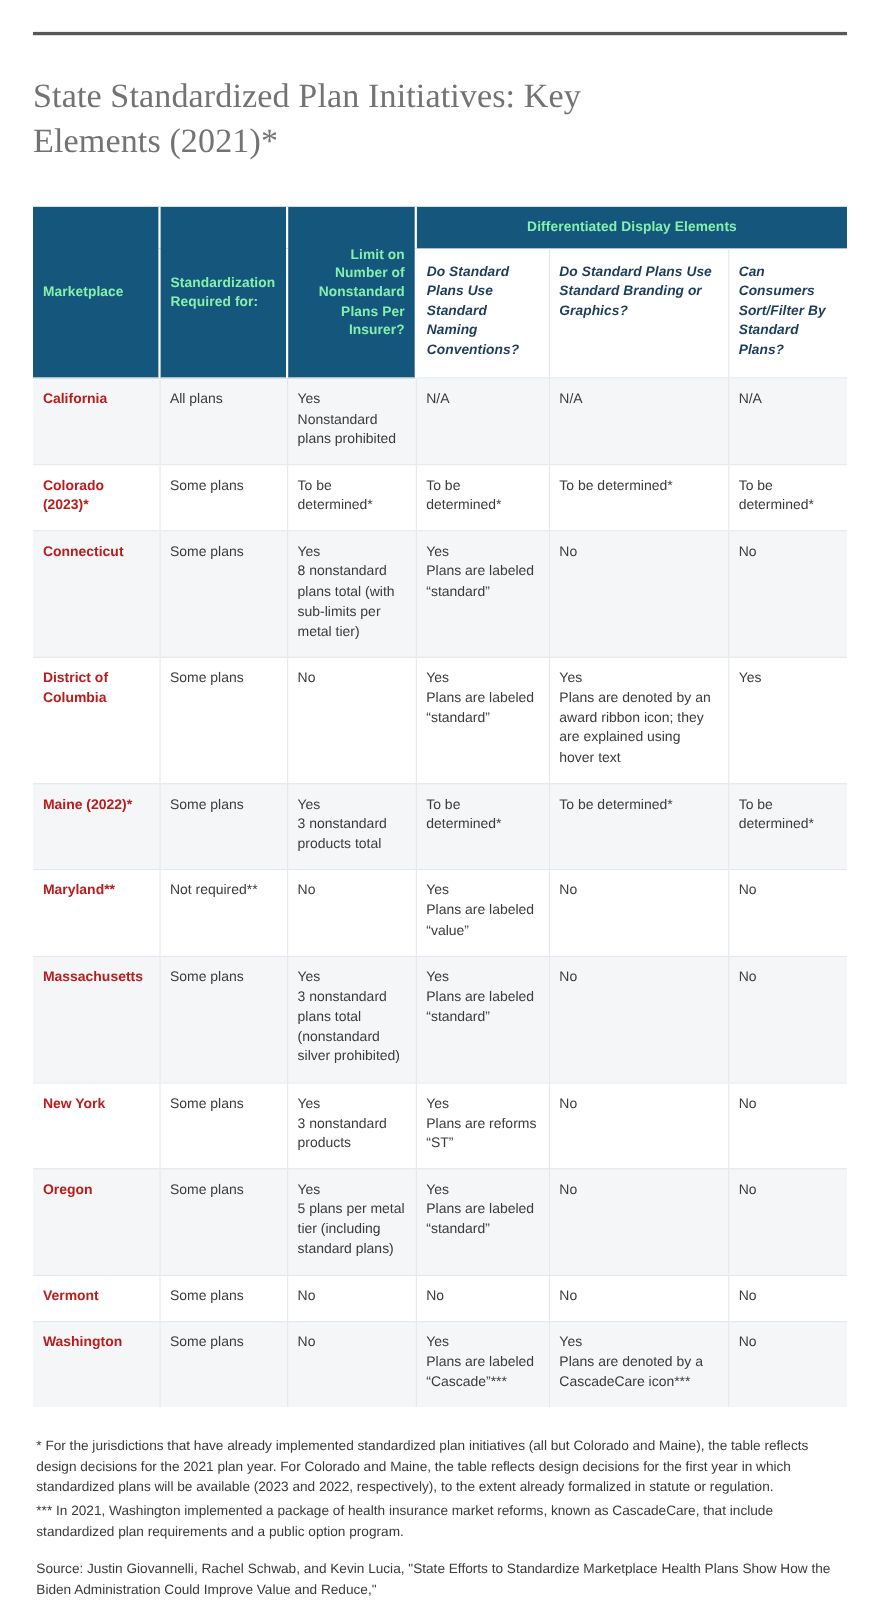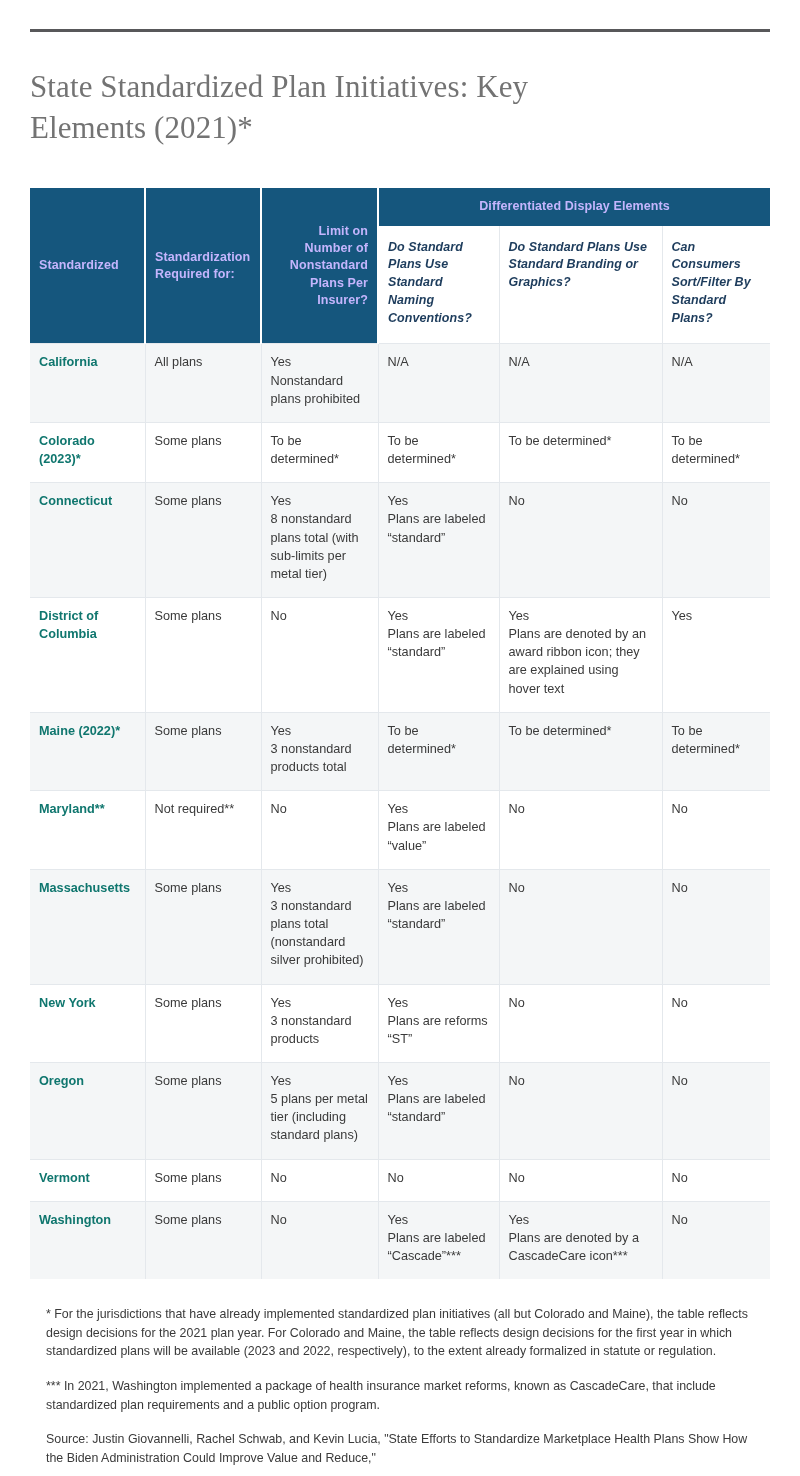--- a/index.html
+++ b/index.html
@@ -47,21 +47,21 @@
   }
   table.matrix col.c1 { width: 115px; }
   table.matrix col.c2 { width: 116px; }
   table.matrix col.c3 { width: 117px; }
   table.matrix col.c4 { width: 121px; }
   table.matrix col.c5 { width: 163px; }
   table.matrix col.c6 { width: 108px; }
 
   .hdr th {
     background: #15567d;
-    color: #c4b5fd;
+    color: #86efac;
     font-size: 12.5px;
     font-weight: 700;
     line-height: 1.38;
     padding: 10px 9px;
     text-align: left;
     vertical-align: middle;
     border-right: 2px solid #ffffff;
     letter-spacing: 0.1px;
   }
   .hdr th:last-child { border-right: none; }
@@ -92,36 +92,36 @@
     color: #3a3a3a;
     padding: 9px 9px 14px 9px;
     vertical-align: top;
     border-right: 1px solid #e4e8ec;
     border-top: 1px solid #e4e8ec;
   }
   tbody tr td:last-child { border-right: none; }
   tbody tr.alt td { background: #f4f6f7; }
   tbody tr td.juris {
     font-weight: 700;
-    color: #0f766e;
+    color: #b91c1c;
     font-size: 12.7px;
   }
   .sub {
     display: block;
   }
 
   .notes {
     margin-top: 26px;
     font-size: 12.4px;
     line-height: 1.50;
     color: #3a3a3a;
     max-width: 742px;
   }
   .notes p {
-    margin: 16px;
+    margin: 3px;
   }
   .notes p.spaced {
     margin-top: 16px;
   }
 </style>
 </head>
 <body>
 
 <div class="page">
 
@@ -133,21 +133,21 @@
     <colgroup>
       <col class="c1">
         <col class="c2">
         <col class="c3">
         <col class="c4">
         <col class="c5">
         <col class="c6">
     </colgroup>
     <thead>
       <tr class="hdr">
-        <th rowspan="2">Standardized</th>
+        <th rowspan="2">Marketplace</th>
         <th rowspan="2">Standardization Required for:</th>
         <th rowspan="2" class="center">Limit on Number of Nonstandard Plans Per Insurer?</th>
         <th colspan="3" class="grouped">Differentiated Display Elements</th>
       </tr>
       <tr class="subhdr">
         <td>Do Standard Plans Use Standard Naming Conventions?</td>
         <td>Do Standard Plans Use Standard Branding or Graphics?</td>
         <td>Can Consumers Sort/Filter By Standard Plans?</td>
       </tr>
     </thead>

